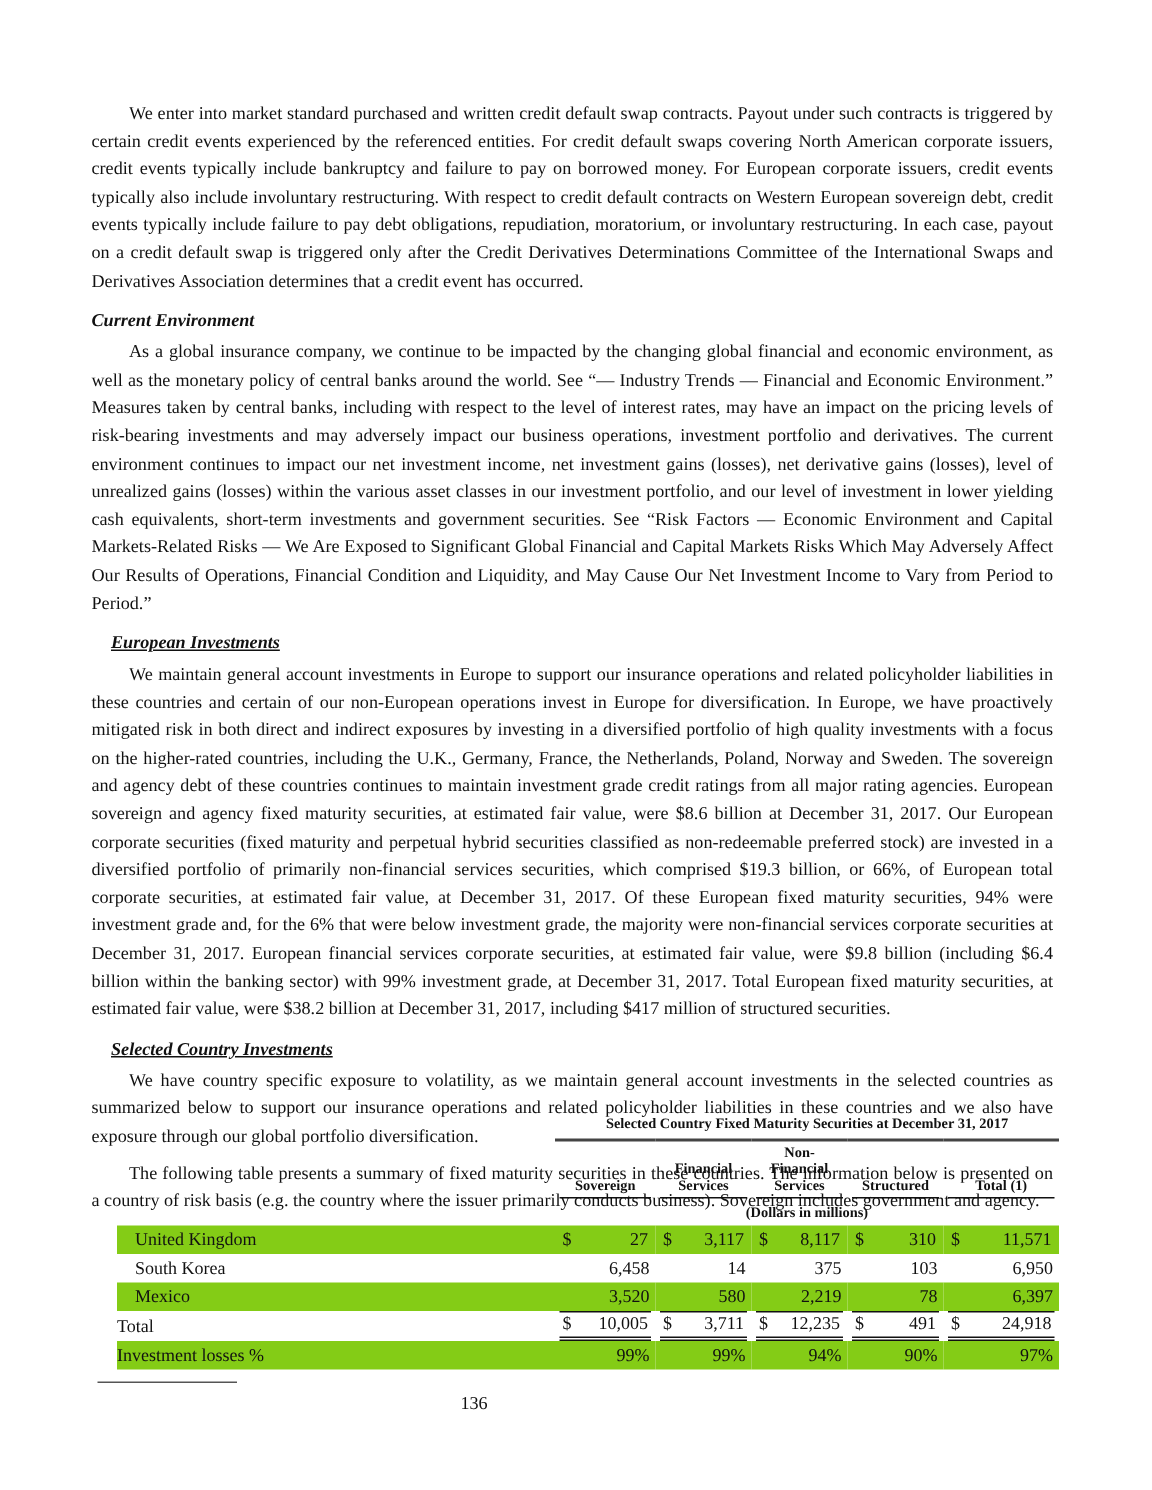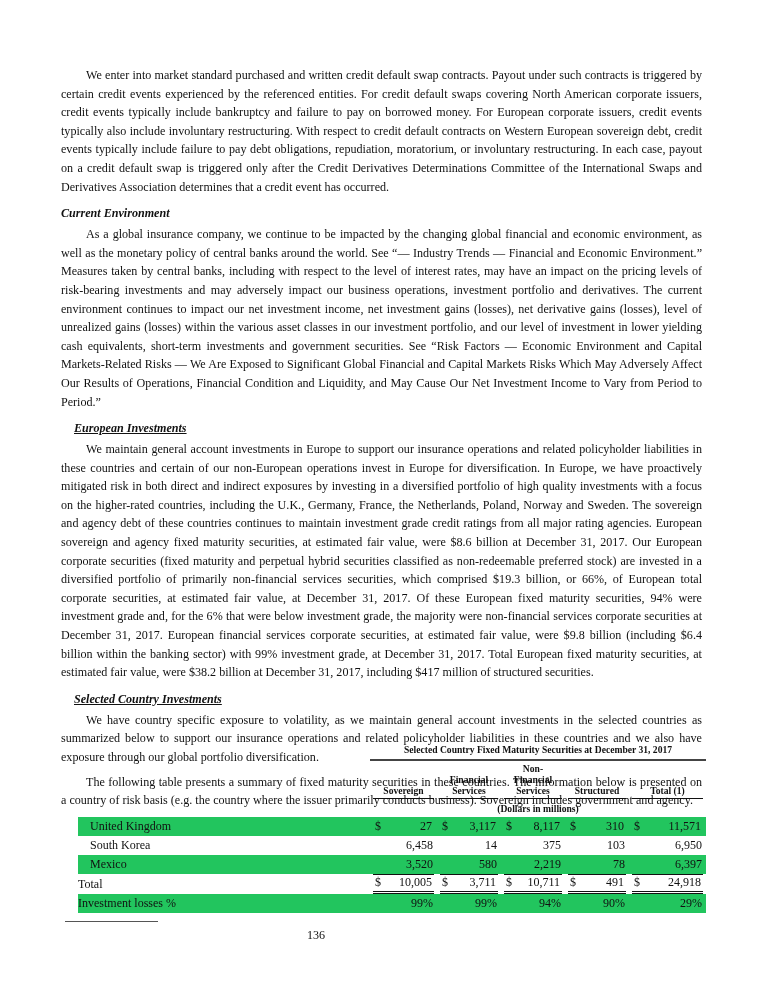--- a/index.html
+++ b/index.html
@@ -11,21 +11,21 @@
   h3 { margin: 3px 0 4px 0; font-size: 12.1px; line-height: 16px; font-weight: bold; font-style: italic; }
   h3.ul { text-decoration: underline; margin-left: 13px; }
   .tbl-wrap { position: absolute; left: 78px; top: 744px; width: 628px; }
   table { border-collapse: collapse; width: 100%; font-size: 12px; }
   td, th { padding: 0; }
   .cap { font-family: "Liberation Serif", serif; font-weight: bold; font-size: 9.6px; text-align: center; }
   .hdr th { font-size: 9.6px; font-weight: bold; vertical-align: bottom; text-align: center; line-height: 11px; }
   .hdr th.col span { display: block; border-bottom: 1.5px solid #111; padding-bottom: 2px; margin: 0 3px; }
   .units td { font-size: 9.6px; font-weight: bold; text-align: center; height: 18px; }
   .row td { height: 19px; font-size: 12px; }
-  .row.shade td { background: #22c55e; }
+  .row.shade td { background: #84cc16; }
   .lbl { padding-left: 12px; text-align: left; }
   .num { text-align: right; padding-right: 4px; }
   .cell { display: flex; justify-content: space-between; margin: 0 3px; padding: 0 2px; }
   .total .cell { border-top: 1px solid #111; border-bottom: 3px double #111; padding-bottom: 1px; }
   .total .lbl { padding-left: 0; }
   .grade .lbl { padding-left: 0; }
   .rule-top { border-top: 2px solid #444; }
   .fnline { position: absolute; left: 65px; top: 921px; width: 93px; border-top: 1px solid #555; }
   .pageno { position: absolute; left: 0; width: 632px; top: 928px; text-align: center; font-size: 12.1px; }
 </style>
@@ -150,21 +150,21 @@
           </td>
       <td>
             <div class="cell">
               <span>$</span>
               <span>3,711</span>
             </div>
           </td>
       <td>
             <div class="cell">
               <span>$</span>
-              <span>10,711</span>
+              <span>12,235</span>
             </div>
           </td>
       <td>
             <div class="cell">
               <span>$</span>
               <span>491</span>
             </div>
           </td>
       <td>
             <div class="cell">
@@ -172,20 +172,20 @@
               <span>24,918</span>
             </div>
           </td>
     </tr>
     <tr class="row shade grade">
       <td class="lbl">Investment losses %</td>
       <td class="num">99%</td>
       <td class="num">99%</td>
       <td class="num">94%</td>
       <td class="num">90%</td>
-      <td class="num">29%</td>
+      <td class="num">97%</td>
     </tr>
   </tbody>
     </table>
 </div>
 
 <div class="fnline"></div>
 <div class="pageno">136</div>
 
 </body></html>

